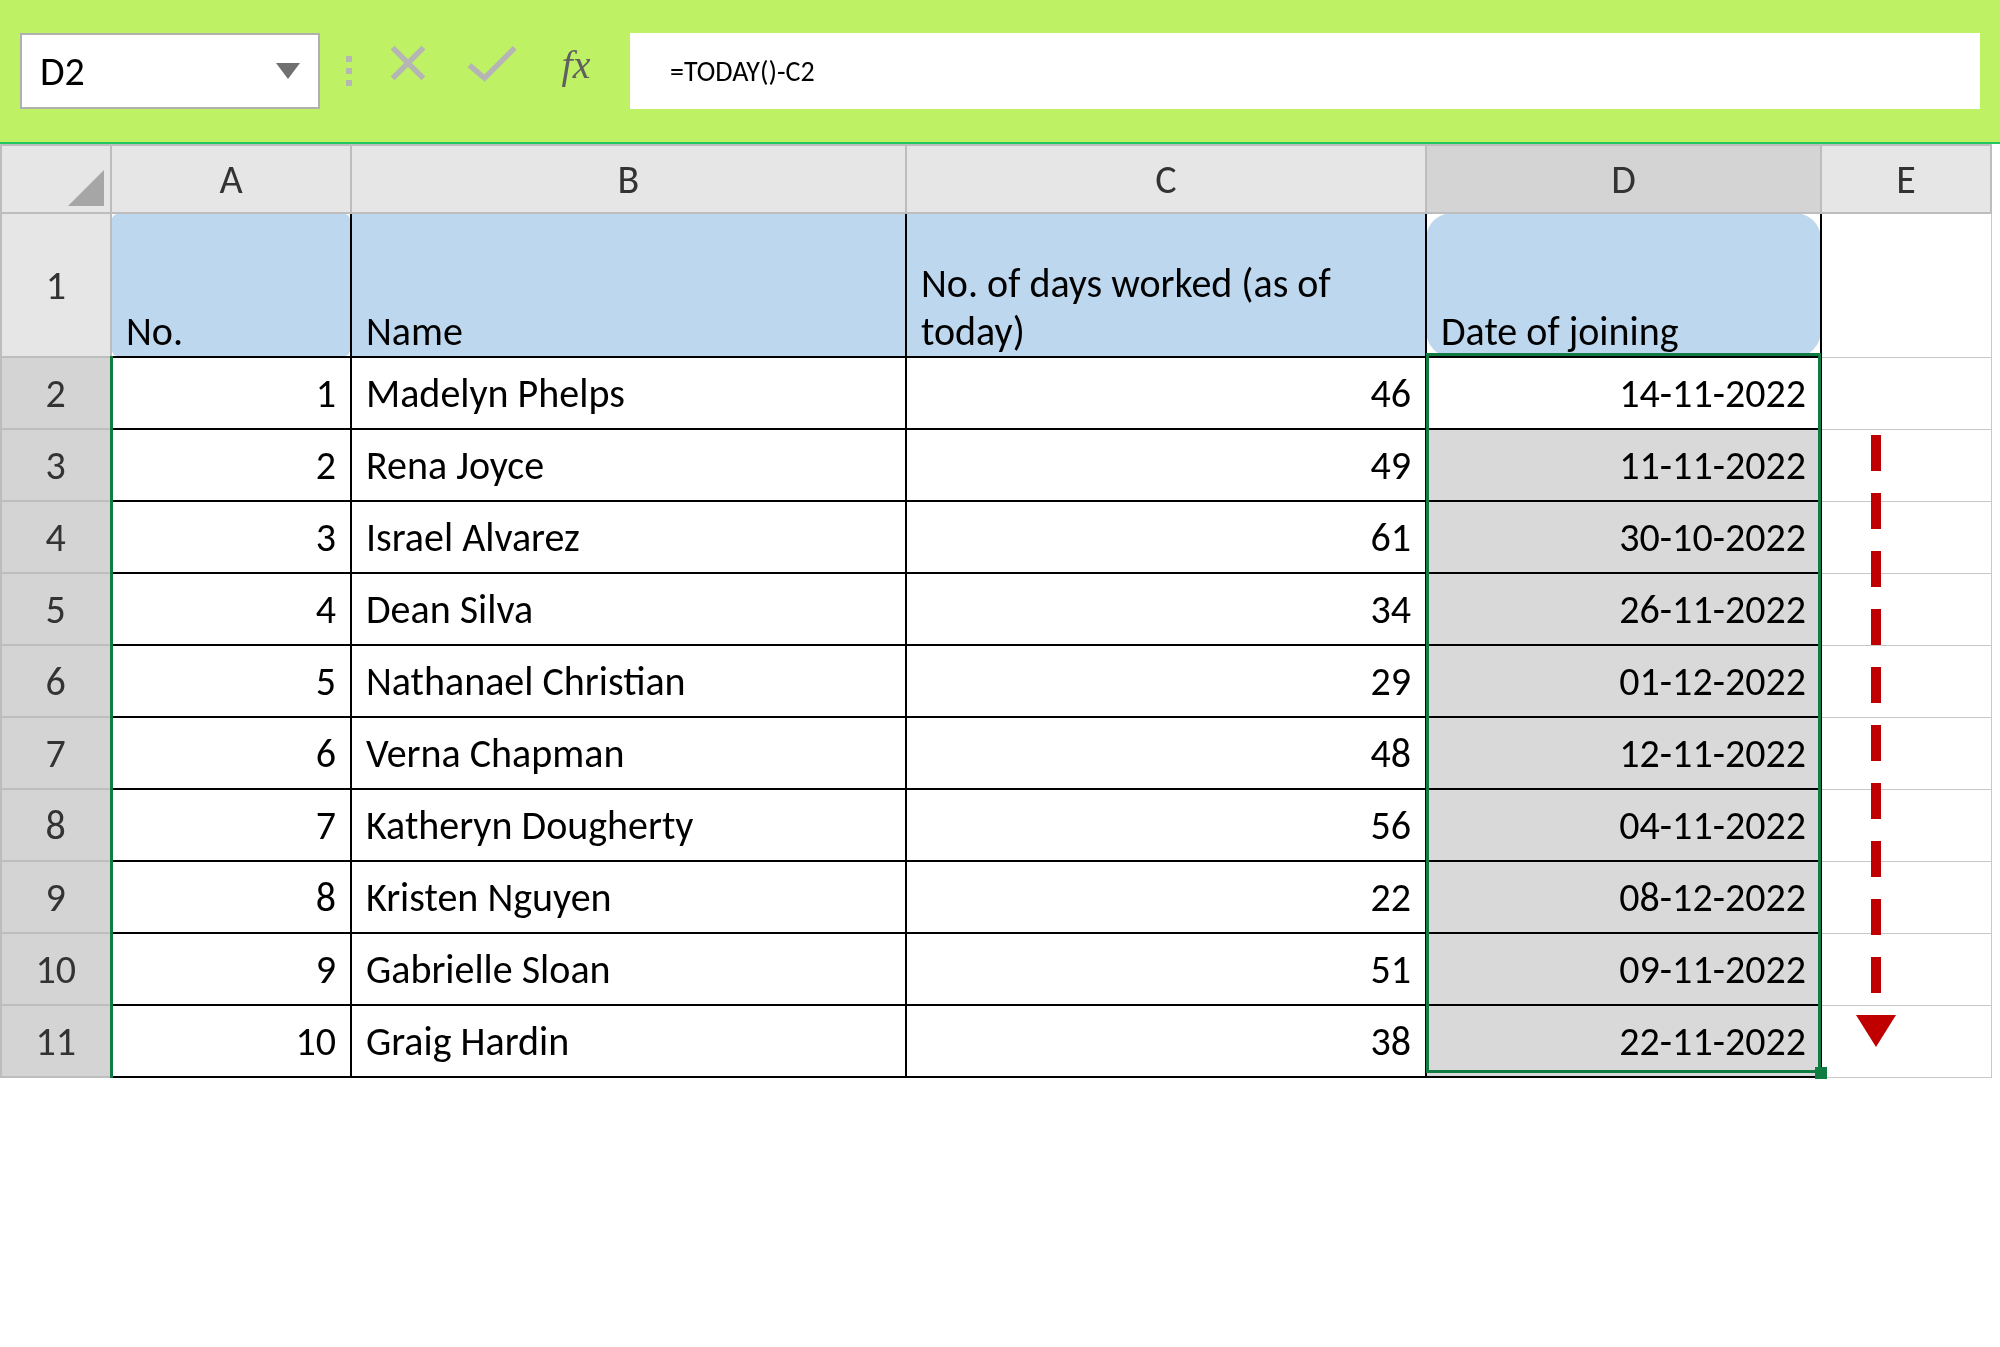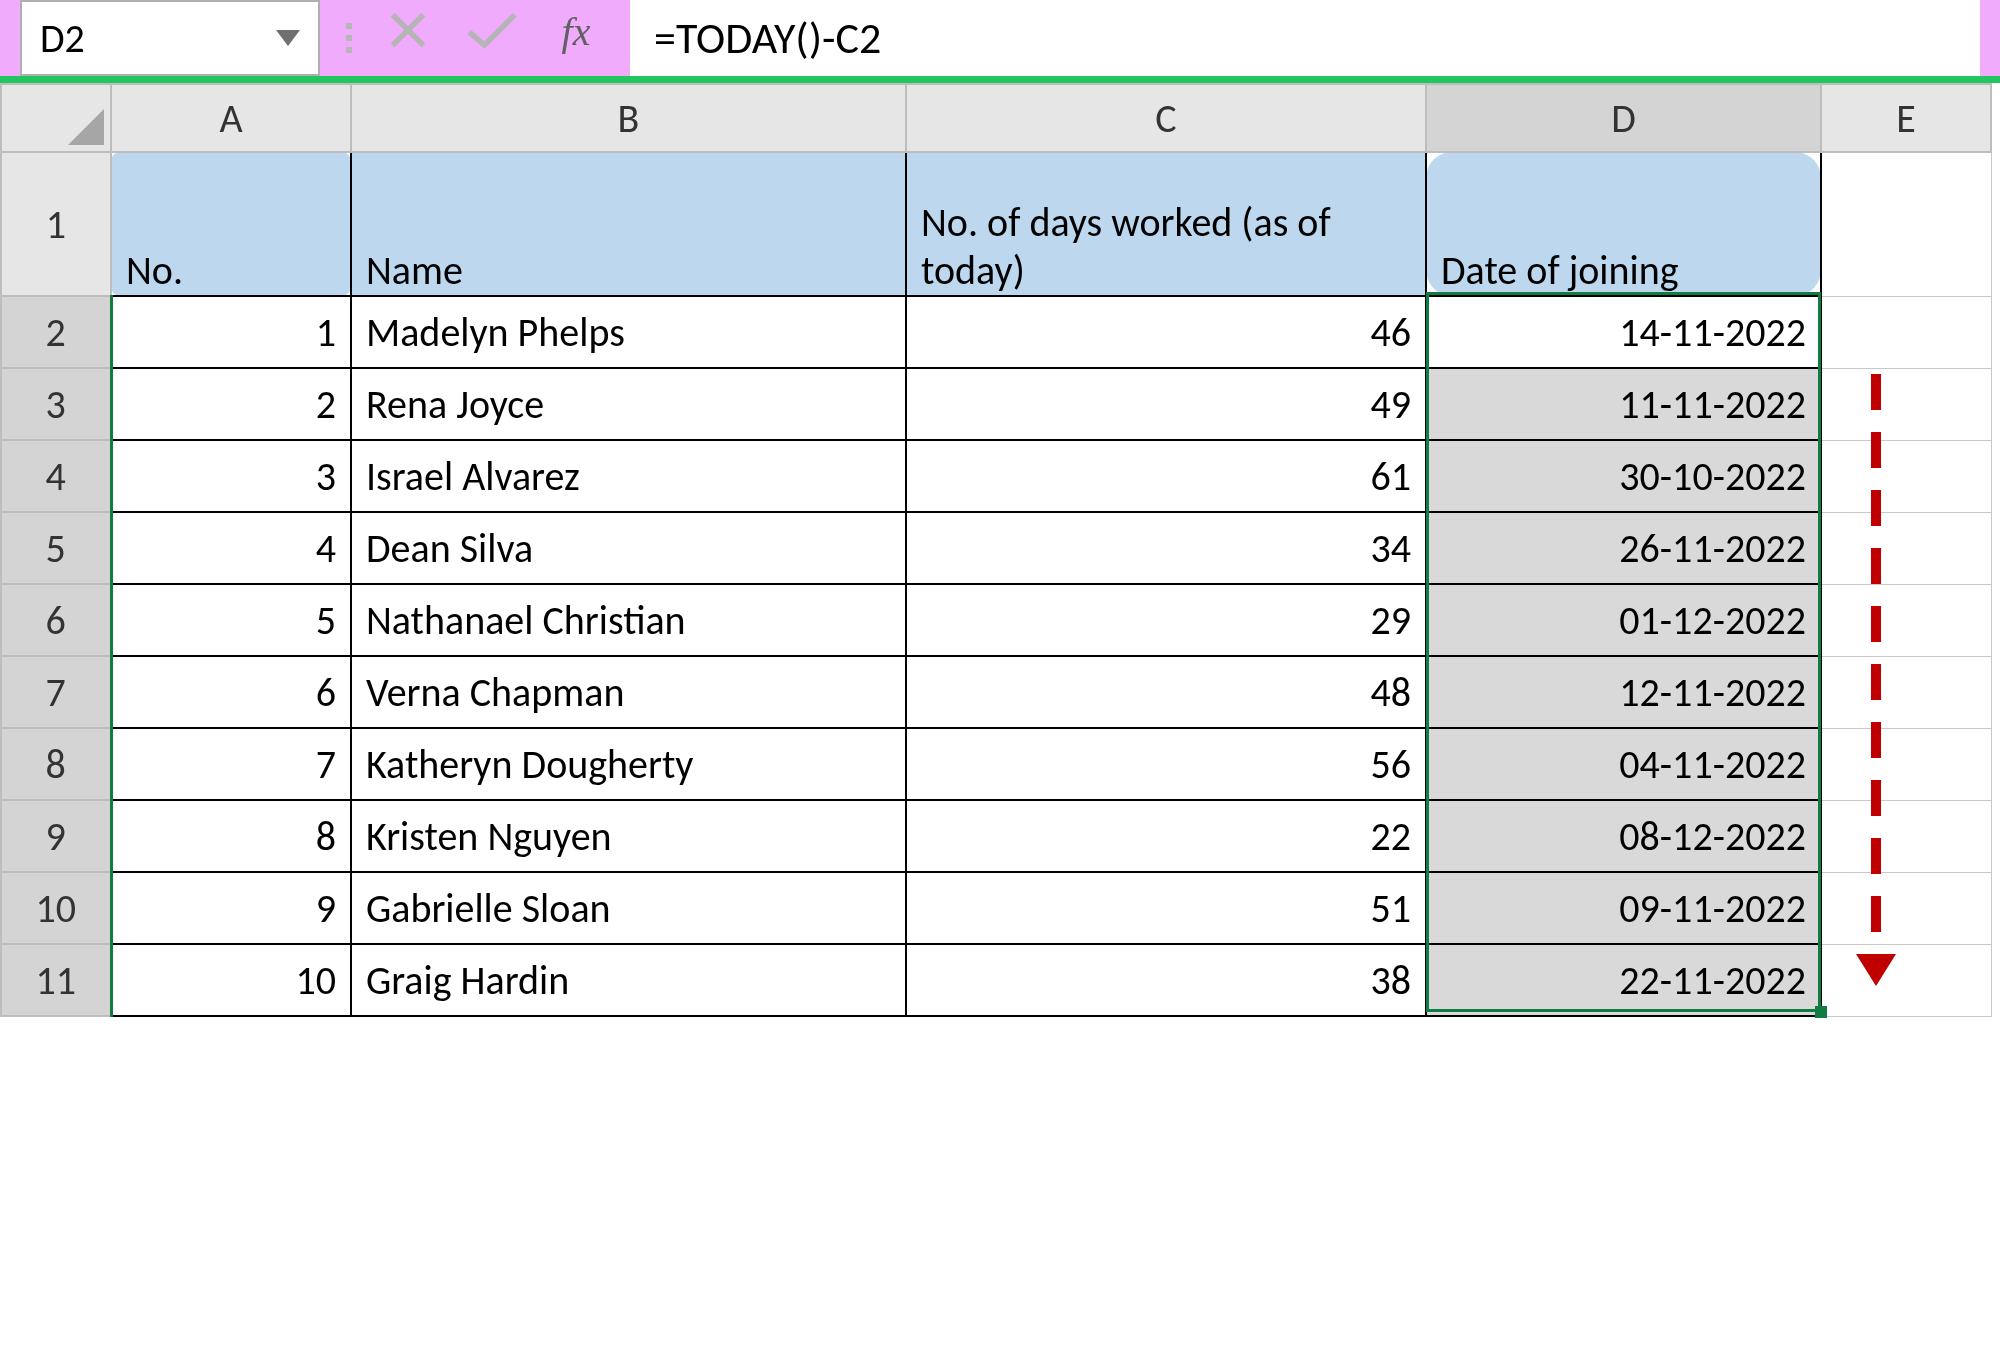--- a/index.html
+++ b/index.html
@@ -14,46 +14,46 @@
     --arrow-red: #c00000;
   }
   * { box-sizing: border-box; }
   html,body { margin:0; padding:0; background:#fff; font-family:var(--font); }
   body { width:2000px; height:1347px; }
 
   
   .fbar {
     display:flex; align-items:center;
     padding:20px 20px 20px 20px;
-    background:#f0abfc;
-    border-bottom:7px solid #22c55e;
+    background:#bef264;
+    border-bottom:2px solid #22c55e;
     gap:24px;
-    height:83px;
+    height:144px;
   }
   .namebox {
     width:300px; height:76px;
     background:#fff; border:2px solid #b0b0b0;
     display:flex; align-items:center; justify-content:space-between;
     padding:0 18px;
     font-size:40px;
   }
   .namebox .nb-text { }
   .namebox .nb-caret { width:0;height:0;border-left:12px solid transparent;border-right:12px solid transparent;border-top:16px solid #707070; }
   .fbar-sep {
     width:10px; display:flex; flex-direction:column; gap:6px; align-items:center;
   }
   .fbar-sep span { width:6px;height:6px;background:#b6b6b6; }
   .btn {
     width:60px;height:60px;display:flex;align-items:flex-start;justify-content:center;
   }
   .fx-label { font-family:"Times New Roman",serif; font-style:italic; font-size:40px; color:#606060; }
   .formula-input {
     flex:1; height:76px; background:#fff;
-    display:flex; align-items:center; padding:0 24px;
-    font-size:44px;
+    display:flex; align-items:center; padding:0 40px;
+    font-size:28px;
   }
 
   
   .grid-wrap { position:relative; }
   table.sheet { border-collapse:collapse; table-layout:fixed; }
   .corner { width:110px; height:68px; background:var(--header-bg); border:2px solid var(--header-border); position:relative; }
   .corner::after {
     content:""; position:absolute; right:6px; bottom:6px;
     width:0;height:0;border-left:36px solid transparent;border-bottom:36px solid #a6a6a6;
   }

